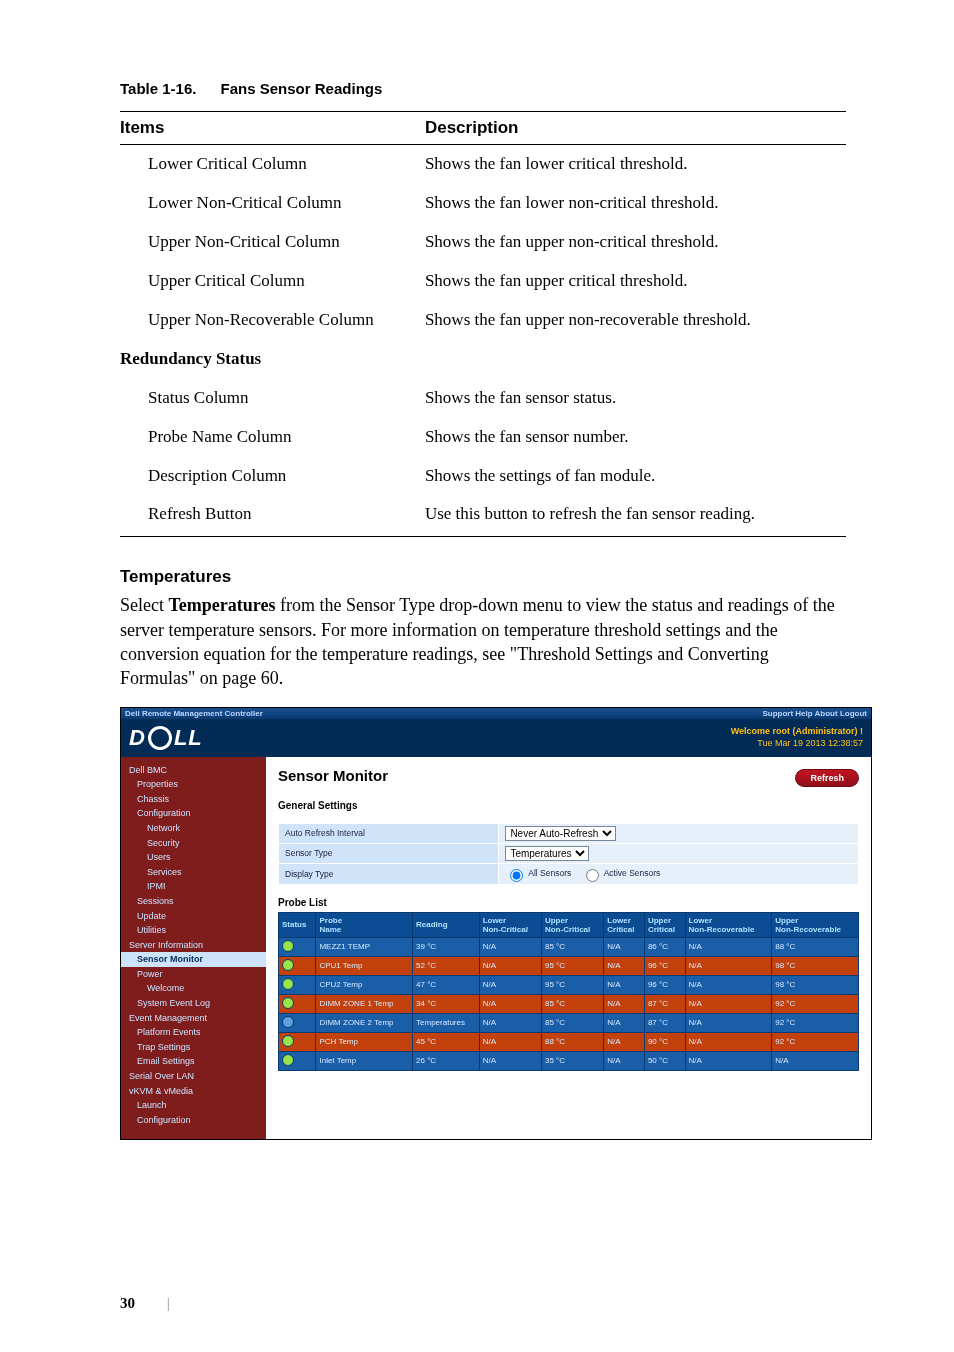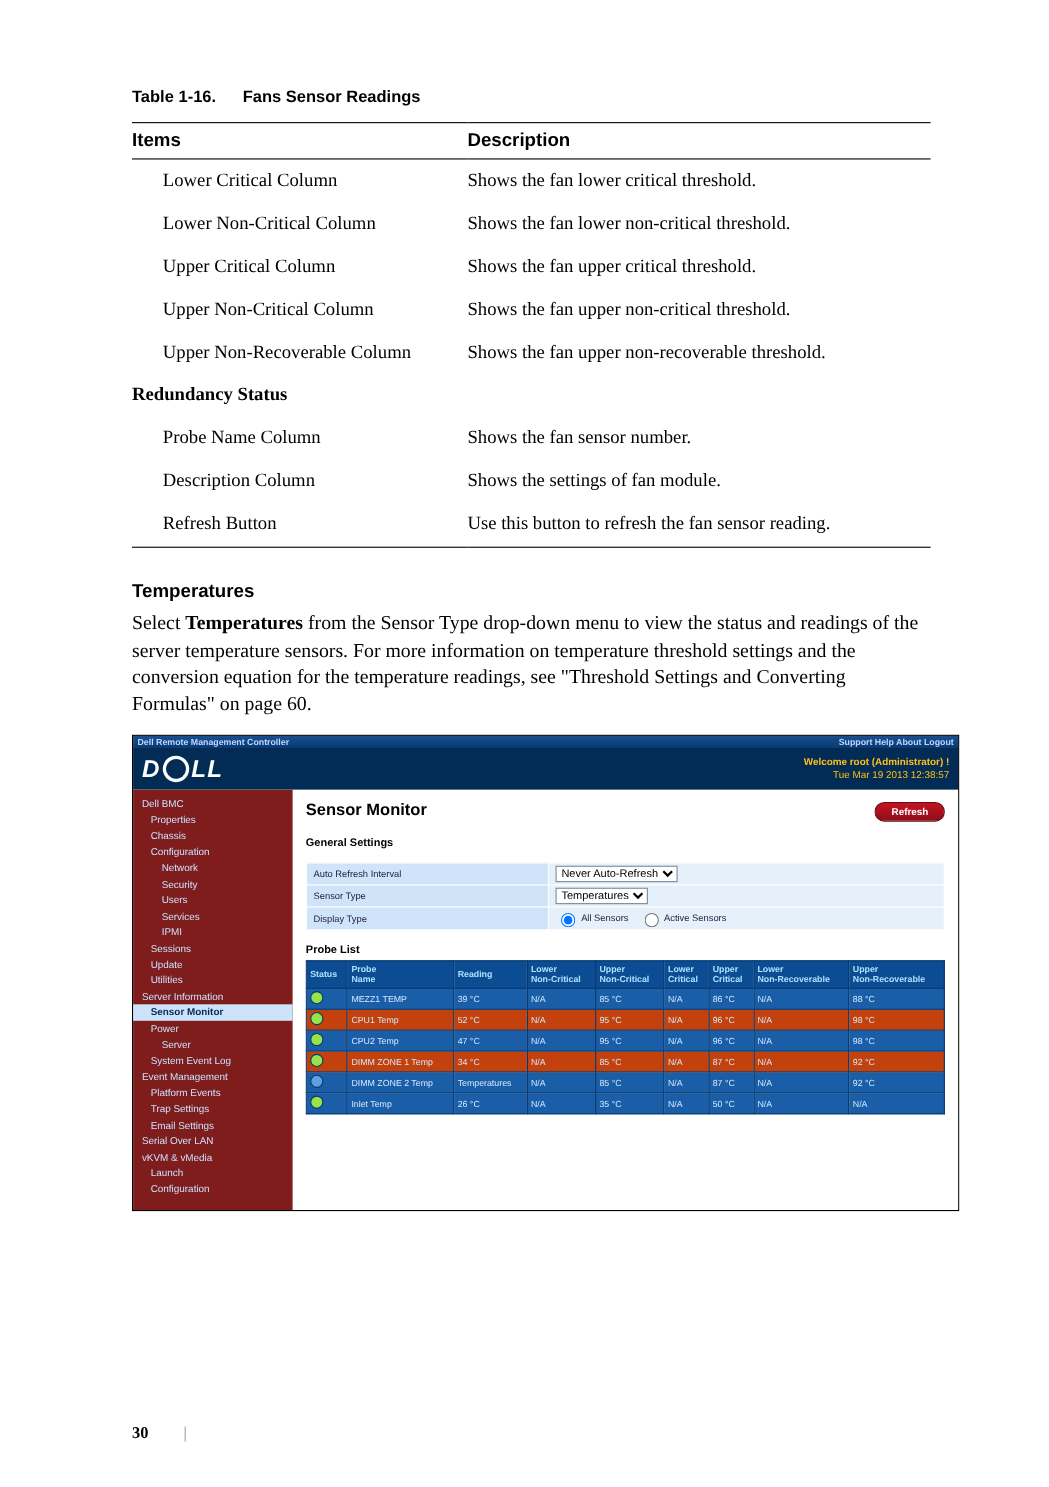--- a/index.html
+++ b/index.html
@@ -219,33 +219,37 @@
     <tbody>
       <tr>
         <td class="items">Lower Critical Column</td>
         <td>Shows the fan lower critical threshold.</td>
       </tr>
       <tr>
         <td class="items">Lower Non-Critical Column</td>
         <td>Shows the fan lower non-critical threshold.</td>
       </tr>
       <tr>
+        <td class="items">Upper Non-Critical Column</td>
+        <td>Shows the fan upper non-critical threshold.</td>
+      </tr>
+      <tr>
         <td class="items">Upper Critical Column</td>
         <td>Shows the fan upper critical threshold.</td>
       </tr>
       <tr>
-        <td class="items">Upper Non-Critical Column</td>
-        <td>Shows the fan upper non-critical threshold.</td>
-      </tr>
-      <tr>
         <td class="items">Upper Non-Recoverable Column</td>
         <td>Shows the fan upper non-recoverable threshold.</td>
       </tr>
       <tr>
         <td class="items section" colspan="2">Redundancy Status</td>
+      </tr>
+      <tr>
+        <td class="items">Status Column</td>
+        <td>Shows the fan sensor status.</td>
       </tr>
       <tr>
         <td class="items">Probe Name Column</td>
         <td>Shows the fan sensor number.</td>
       </tr>
       <tr>
         <td class="items">Description Column</td>
         <td>Shows the settings of fan module.</td>
       </tr>
       <tr class="last">
@@ -286,21 +290,21 @@
           <div class="nav-item l2">Security</div>
           <div class="nav-item l2">Users</div>
           <div class="nav-item l2">Services</div>
           <div class="nav-item l2">IPMI</div>
           <div class="nav-item l1">Sessions</div>
           <div class="nav-item l1">Update</div>
           <div class="nav-item l1">Utilities</div>
           <div class="nav-item l0">Server Information</div>
           <div class="nav-item l1 sel">Sensor Monitor</div>
           <div class="nav-item l1">Power</div>
-          <div class="nav-item l2">Server</div>
+          <div class="nav-item l2">Welcome</div>
           <div class="nav-item l1">System Event Log</div>
           <div class="nav-item l0">Event Management</div>
           <div class="nav-item l1">Platform Events</div>
           <div class="nav-item l1">Trap Settings</div>
           <div class="nav-item l1">Email Settings</div>
           <div class="nav-item l0">Serial Over LAN</div>
           <div class="nav-item l0">vKVM &amp; vMedia</div>
           <div class="nav-item l1">Launch</div>
           <div class="nav-item l1">Configuration</div>
         </div>
@@ -404,20 +408,31 @@
                 <td><span class="status-dot status-un"></span></td>
                 <td>DIMM ZONE 2 Temp</td>
                 <td>Temperatures</td>
                 <td>N/A</td>
                 <td>85 °C</td>
                 <td>N/A</td>
                 <td>87 °C</td>
                 <td>N/A</td>
                 <td>92 °C</td>
               </tr>
+              <tr class="alt">
+                <td><span class="status-dot status-ok"></span></td>
+                <td>PCH Temp</td>
+                <td>45 °C</td>
+                <td>N/A</td>
+                <td>88 °C</td>
+                <td>N/A</td>
+                <td>90 °C</td>
+                <td>N/A</td>
+                <td>92 °C</td>
+              </tr>
               <tr>
                 <td><span class="status-dot status-ok"></span></td>
                 <td>Inlet Temp</td>
                 <td>26 °C</td>
                 <td>N/A</td>
                 <td>35 °C</td>
                 <td>N/A</td>
                 <td>50 °C</td>
                 <td>N/A</td>
                 <td>N/A</td>

